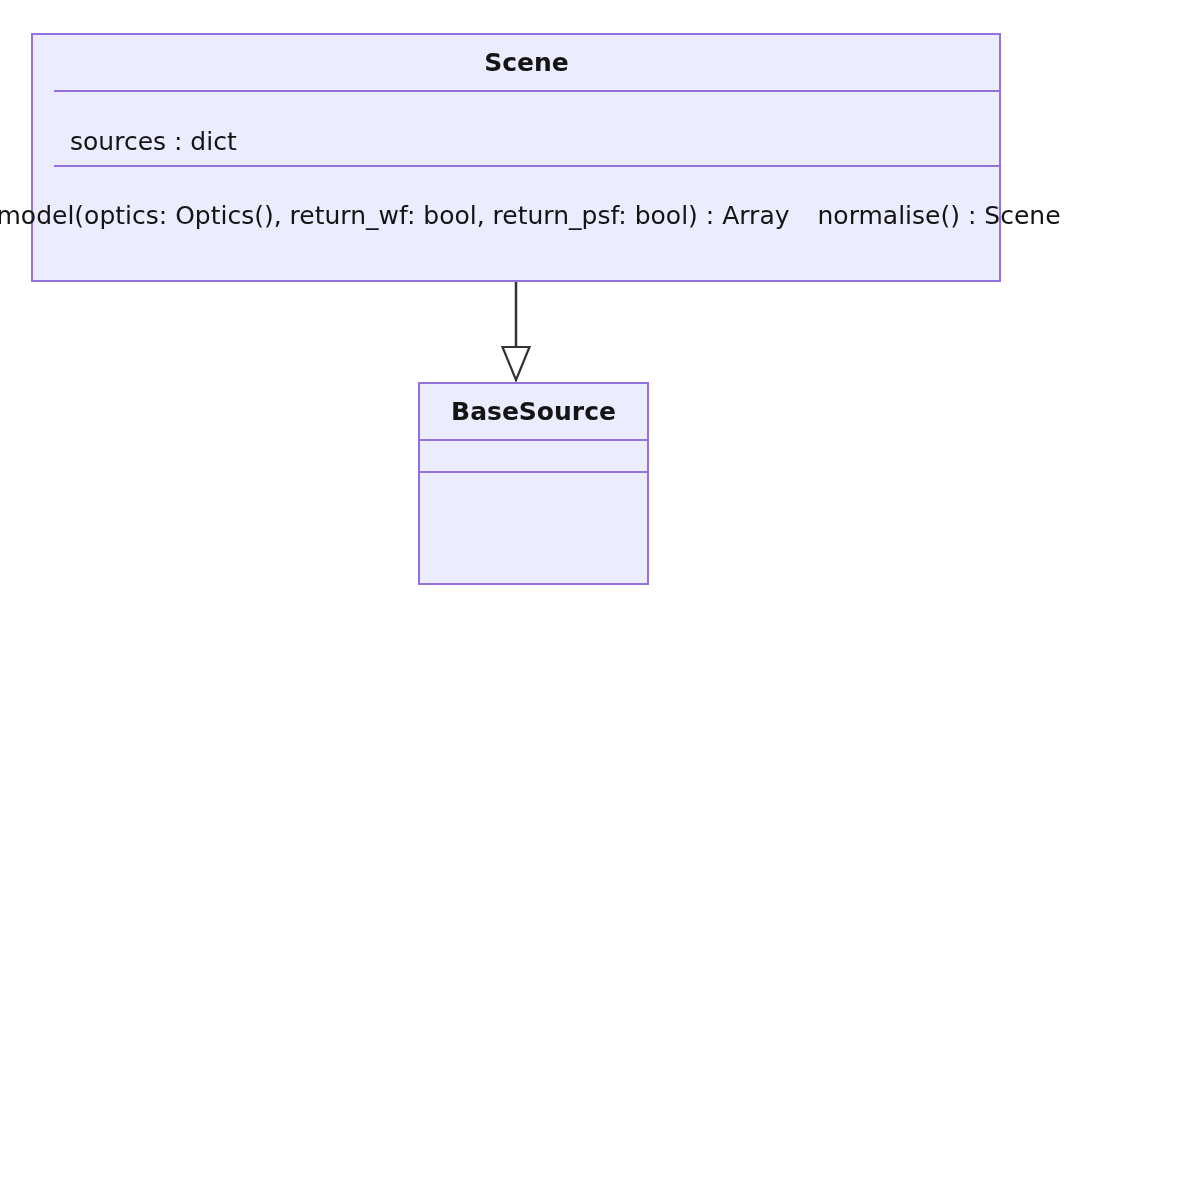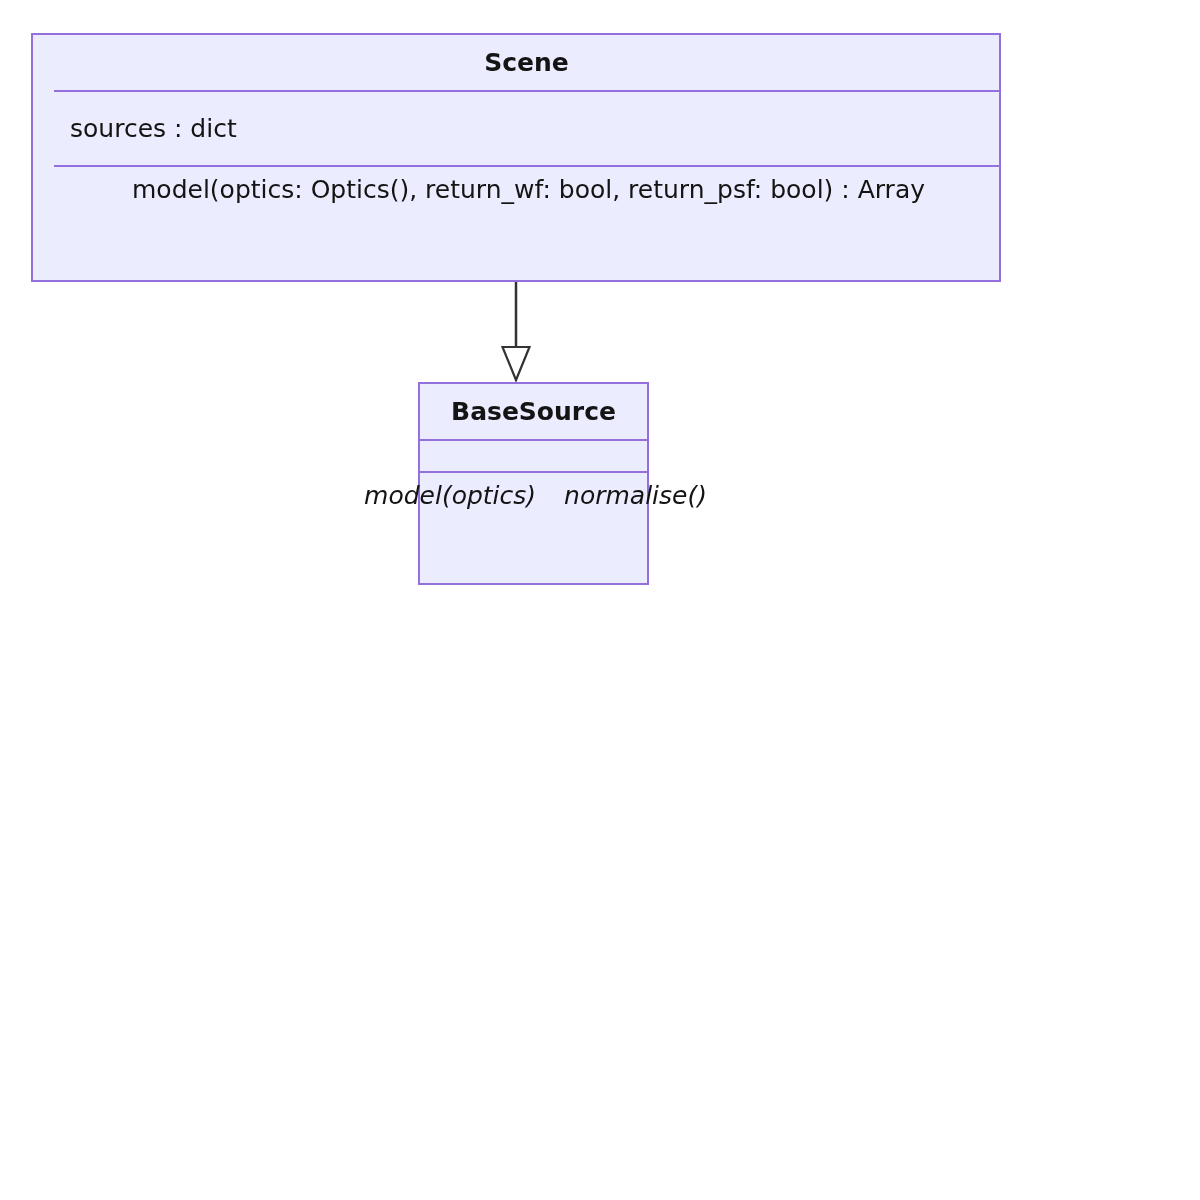--- a/index.html
+++ b/index.html
@@ -40,20 +40,21 @@
     display: flex;
     justify-content: center;
   }
 
   .member-line {
     font-size: 25px;
     line-height: 46px;
     padding-left: 16px;
     padding-right: 12px;
     white-space: nowrap;
+    margin-top: 26px;
   }
 
   
   #class-scene { left: 31px; top: 33px; width: 970px; height: 249px; padding-left: 21px; }
   #class-scene .row-title   { height: 57px; }
   #class-scene .row-attrs   { height: 75px; }
   #class-scene .row-methods { height: 109px; }
 
   
   #class-basesource { left: 418px; top: 382px; width: 231px; height: 203px; }
@@ -74,30 +75,27 @@
 
 <div class="canvas">
 
   <div class="uml-class" id="class-scene">
     <div class="row-title">Scene</div>
     <div class="row-attrs">
       <div class="member-line">sources : dict</div>
     </div>
     <div class="row-methods">
       <div class="member-line">model(optics: Optics(), return_wf: bool, return_psf: bool) : Array</div>
+      <div class="member-line">normalise() : Scene</div>
     </div>
   </div>
 
   <svg class="edge-svg" viewBox="0 0 1200 1200" xmlns="http://www.w3.org/2000/svg" aria-hidden="true">
     <line x1="516" y1="282" x2="516" y2="347" stroke="#333333" stroke-width="2.5"></line>
     <polygon points="516,380 502.5,347 529.5,347" fill="#ffffff" stroke="#333333" stroke-width="2.2" stroke-linejoin="miter"></polygon>
   </svg>
 
   <div class="uml-class" id="class-basesource">
     <div class="row-title">BaseSource</div>
     <div class="row-attrs"></div>
-    <div class="row-methods">
-      <div class="member-line">model(optics)</div>
-      <div class="member-line">normalise()</div>
-    </div>
   </div>
 
 </div>
 
 </body></html>

